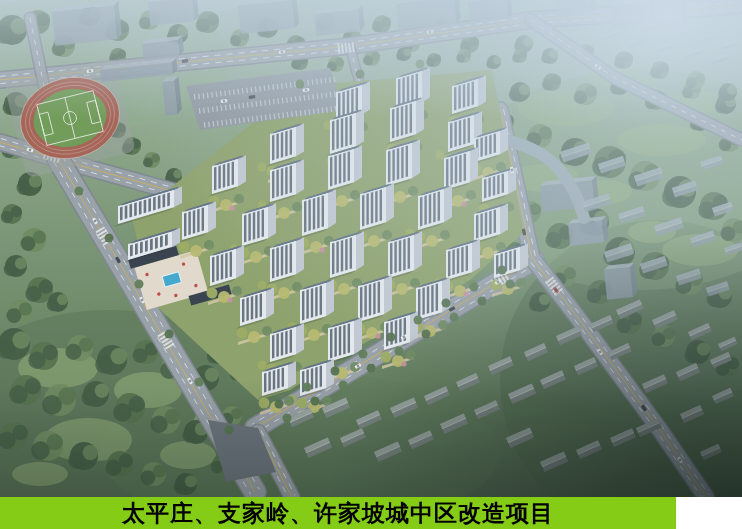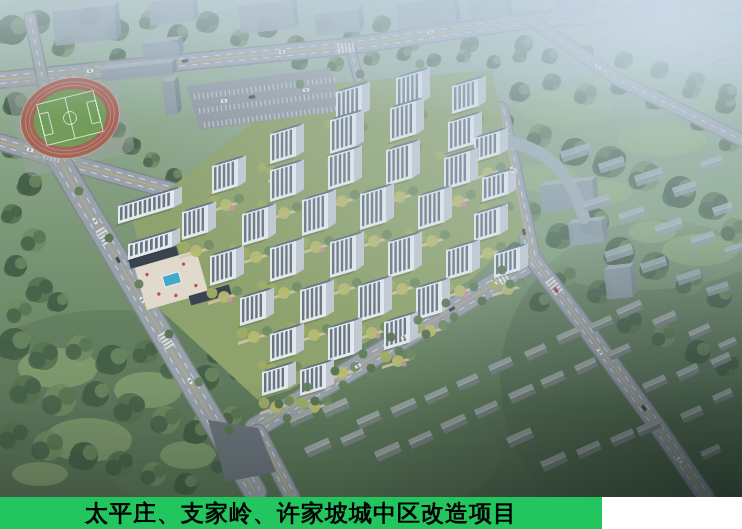--- a/index.html
+++ b/index.html
@@ -1,20 +1,20 @@
 <!DOCTYPE html>
 <html><head>
 <meta charset="utf-8">
 <style>
   html,body{margin:0;padding:0;background:#ffffff;}
   .shot{width:742px;height:529px;position:relative;overflow:hidden;
         font-family:"Liberation Sans","DejaVu Sans",sans-serif;background:#fff;}
   .stage{width:742px;height:497px;display:block;background:#9fb4ae;}
   .stage svg{display:block;}
-  .caption-bar{width:602px;height:32px;background:#22c55e;display:flex;
+  .caption-bar{width:676px;height:32px;background:#84cc16;display:flex;
                align-items:flex-start;justify-content:center;}
   .caption-text{font-size:23px;font-weight:700;color:#000000;letter-spacing:1px;
                 line-height:32px;white-space:nowrap;}
 </style>
 </head>
 <body>
 
 <div class="shot">
   <div class="stage">
     <svg width="742" height="497" viewBox="0 0 742 497" role="img" aria-label="aerial rendering">

